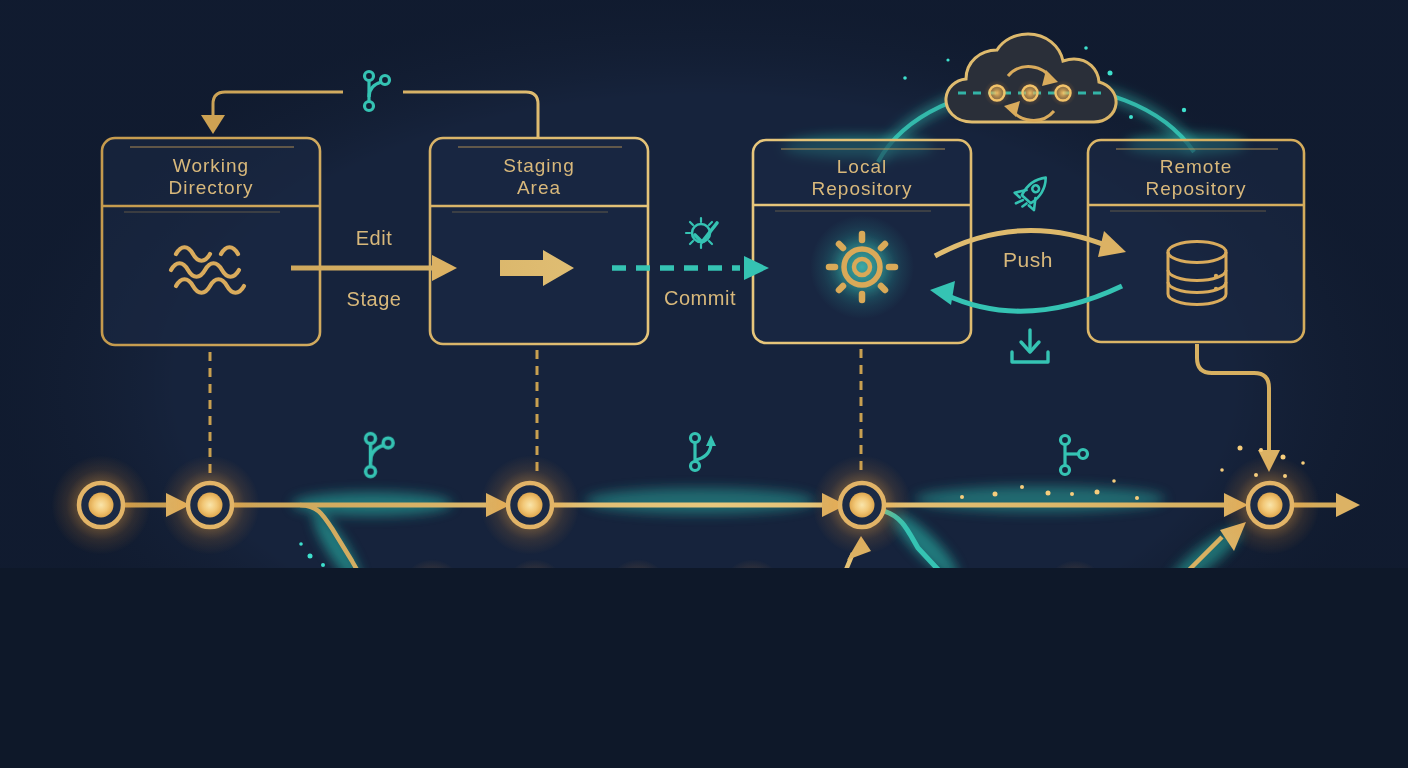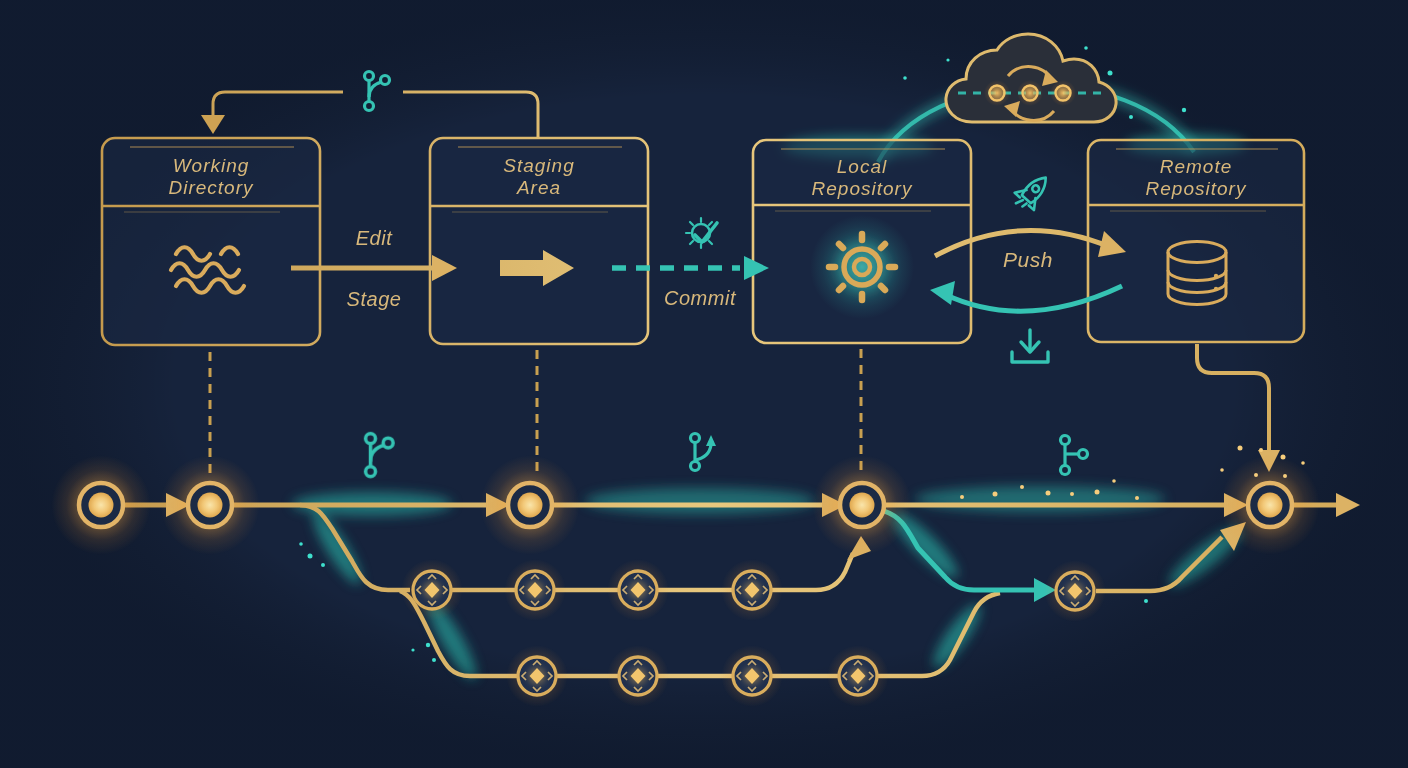--- a/index.html
+++ b/index.html
@@ -1,16 +1,16 @@
 <!DOCTYPE html>
 <html style="--background: #16233c; --gold: #d5a958; --gold_light: #f0cd85; --teal: #35c3b3; --text_gold: #d8b87b; --node_glow: #f7b545; --cloud_fill: #2a2f39;"><head>
 <meta charset="utf-8">
 <style>
   html,body{margin:0;padding:0;background:#0e1829;}
-  #stage{position:relative;width:1408px;height:768px;overflow:hidden;background:var(--background,#16233c);font-style:italic;}
+  #stage{position:relative;width:1408px;height:568px;overflow:hidden;background:var(--background,#16233c);}
   svg{position:absolute;inset:0;display:block;}
   .txt{fill:var(--text_gold,#d8b87b);font-family:"Liberation Sans",sans-serif;}
   .tl{stroke:var(--teal,#35c3b3);}
   .tf{fill:var(--teal,#35c3b3);}
 </style>
 </head>
 <body>
 
 <div id="stage">
 <svg viewBox="0 0 1408 768" width="1408" height="768">

